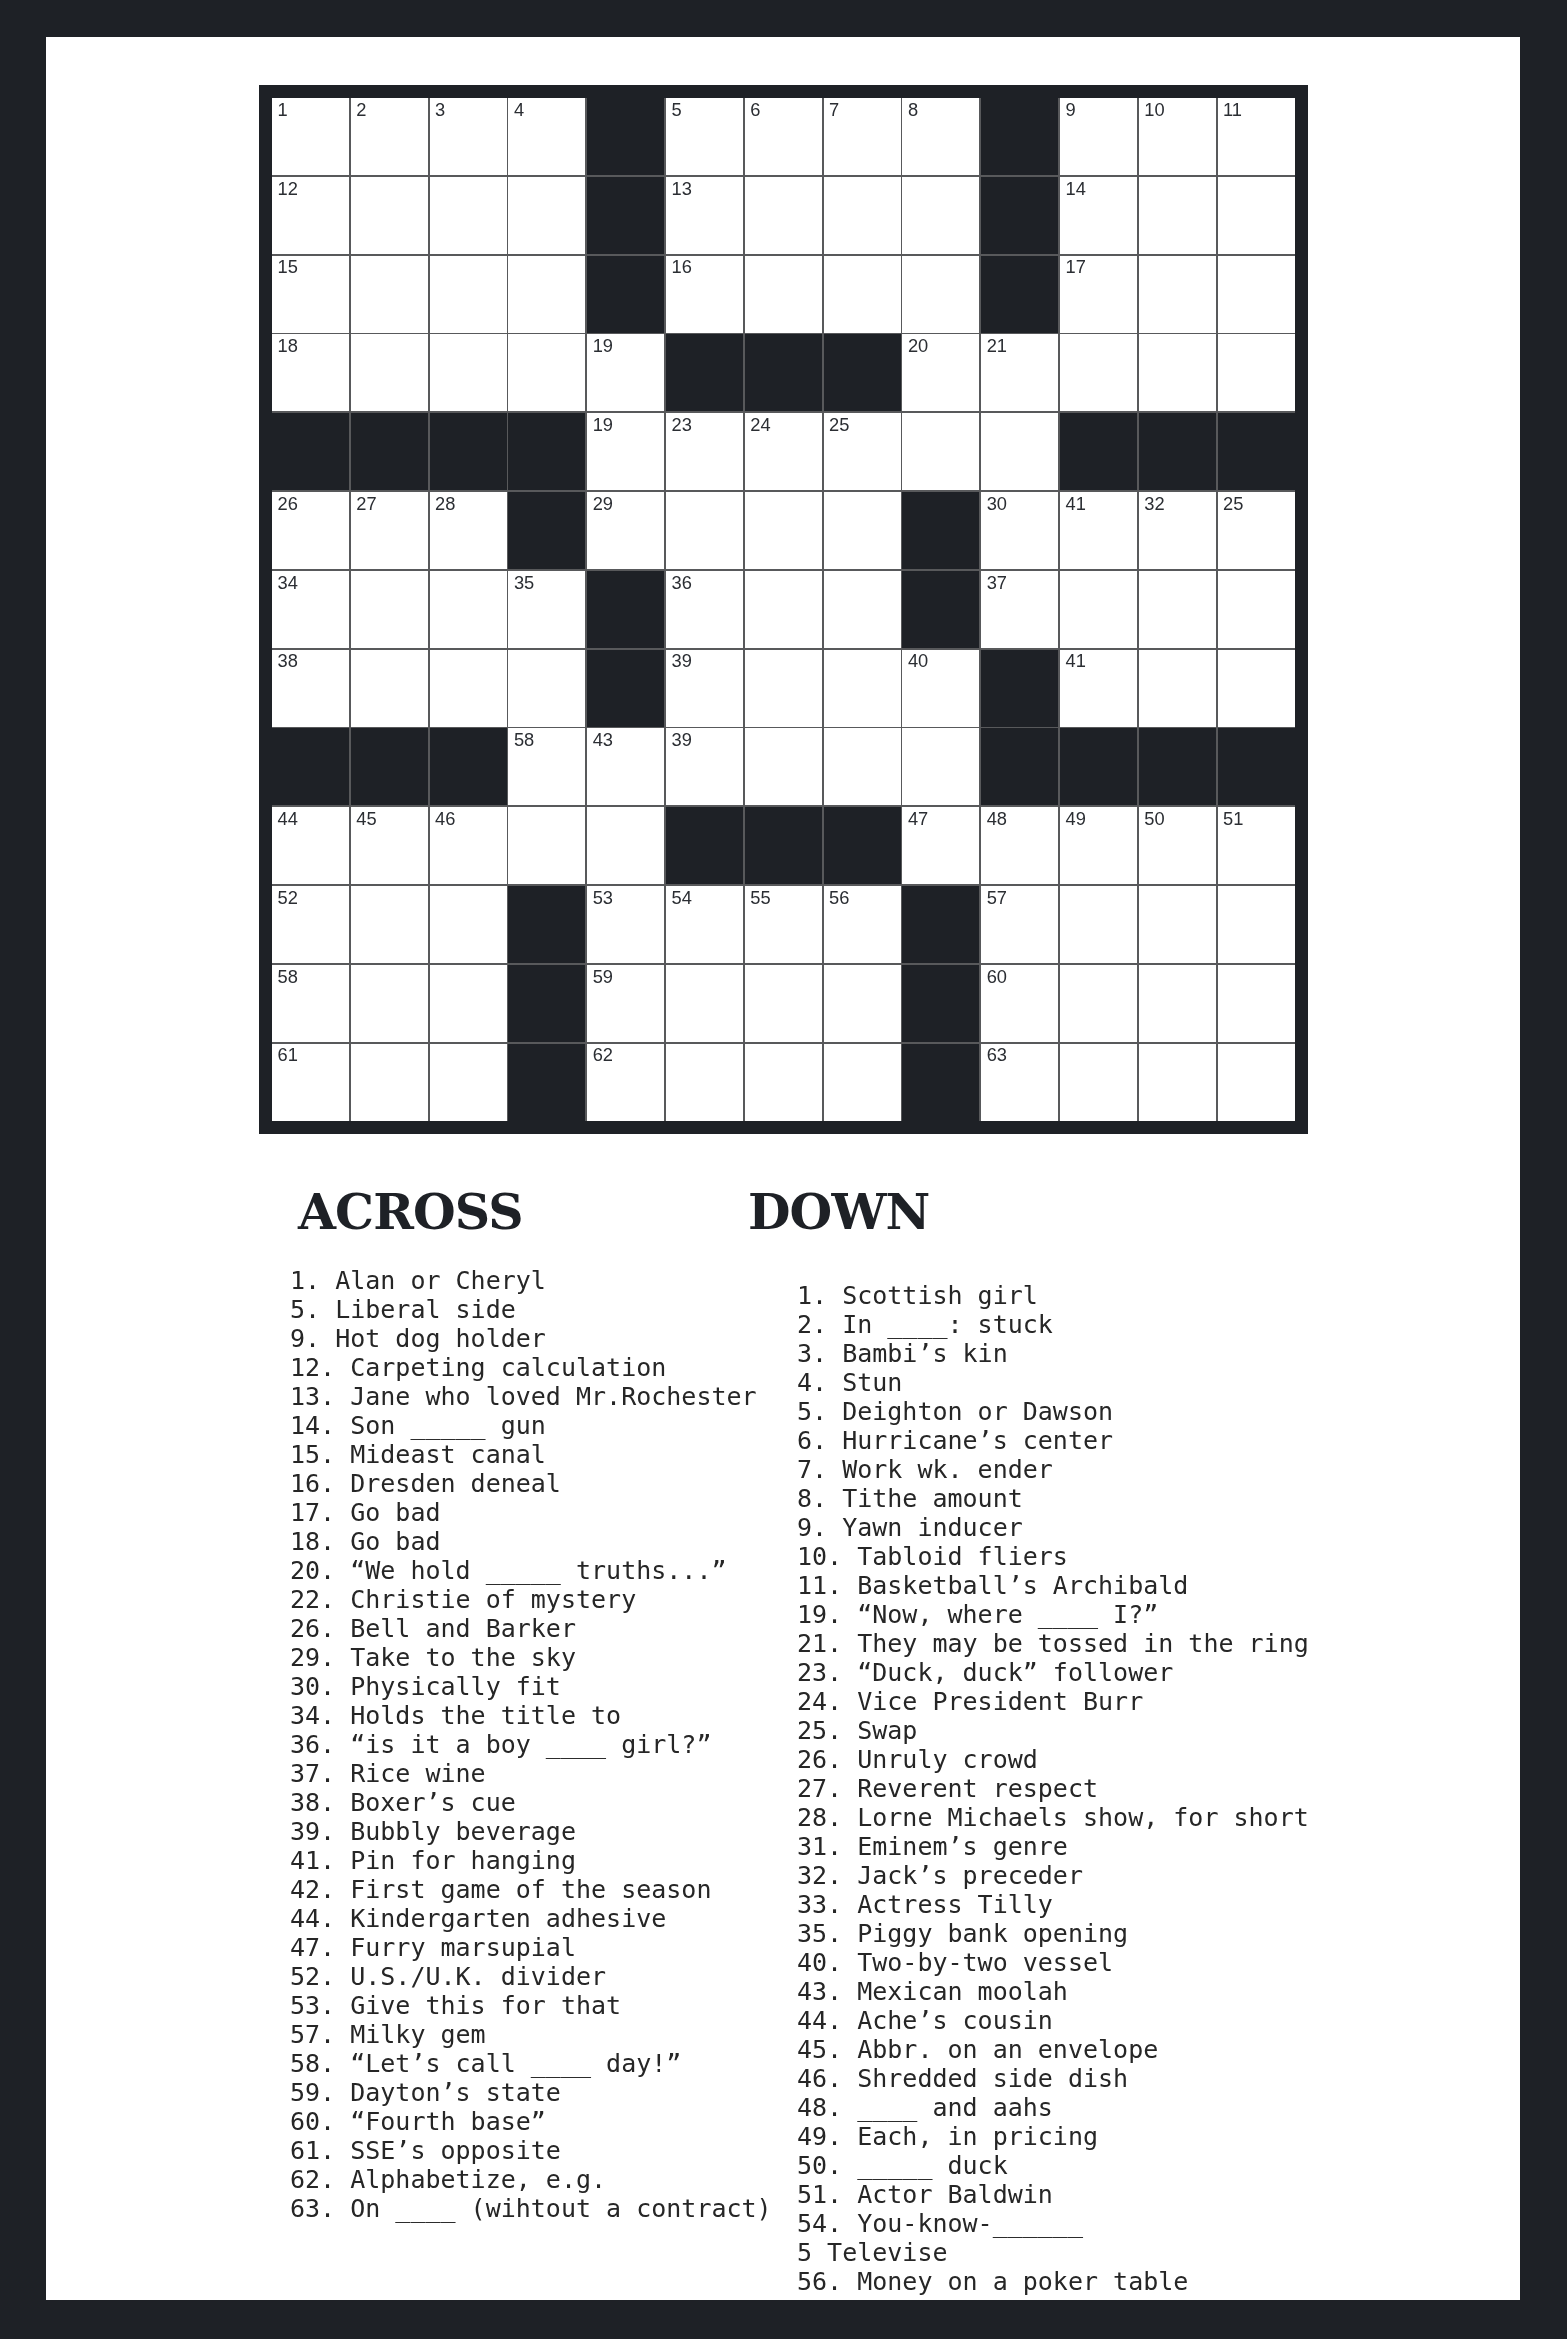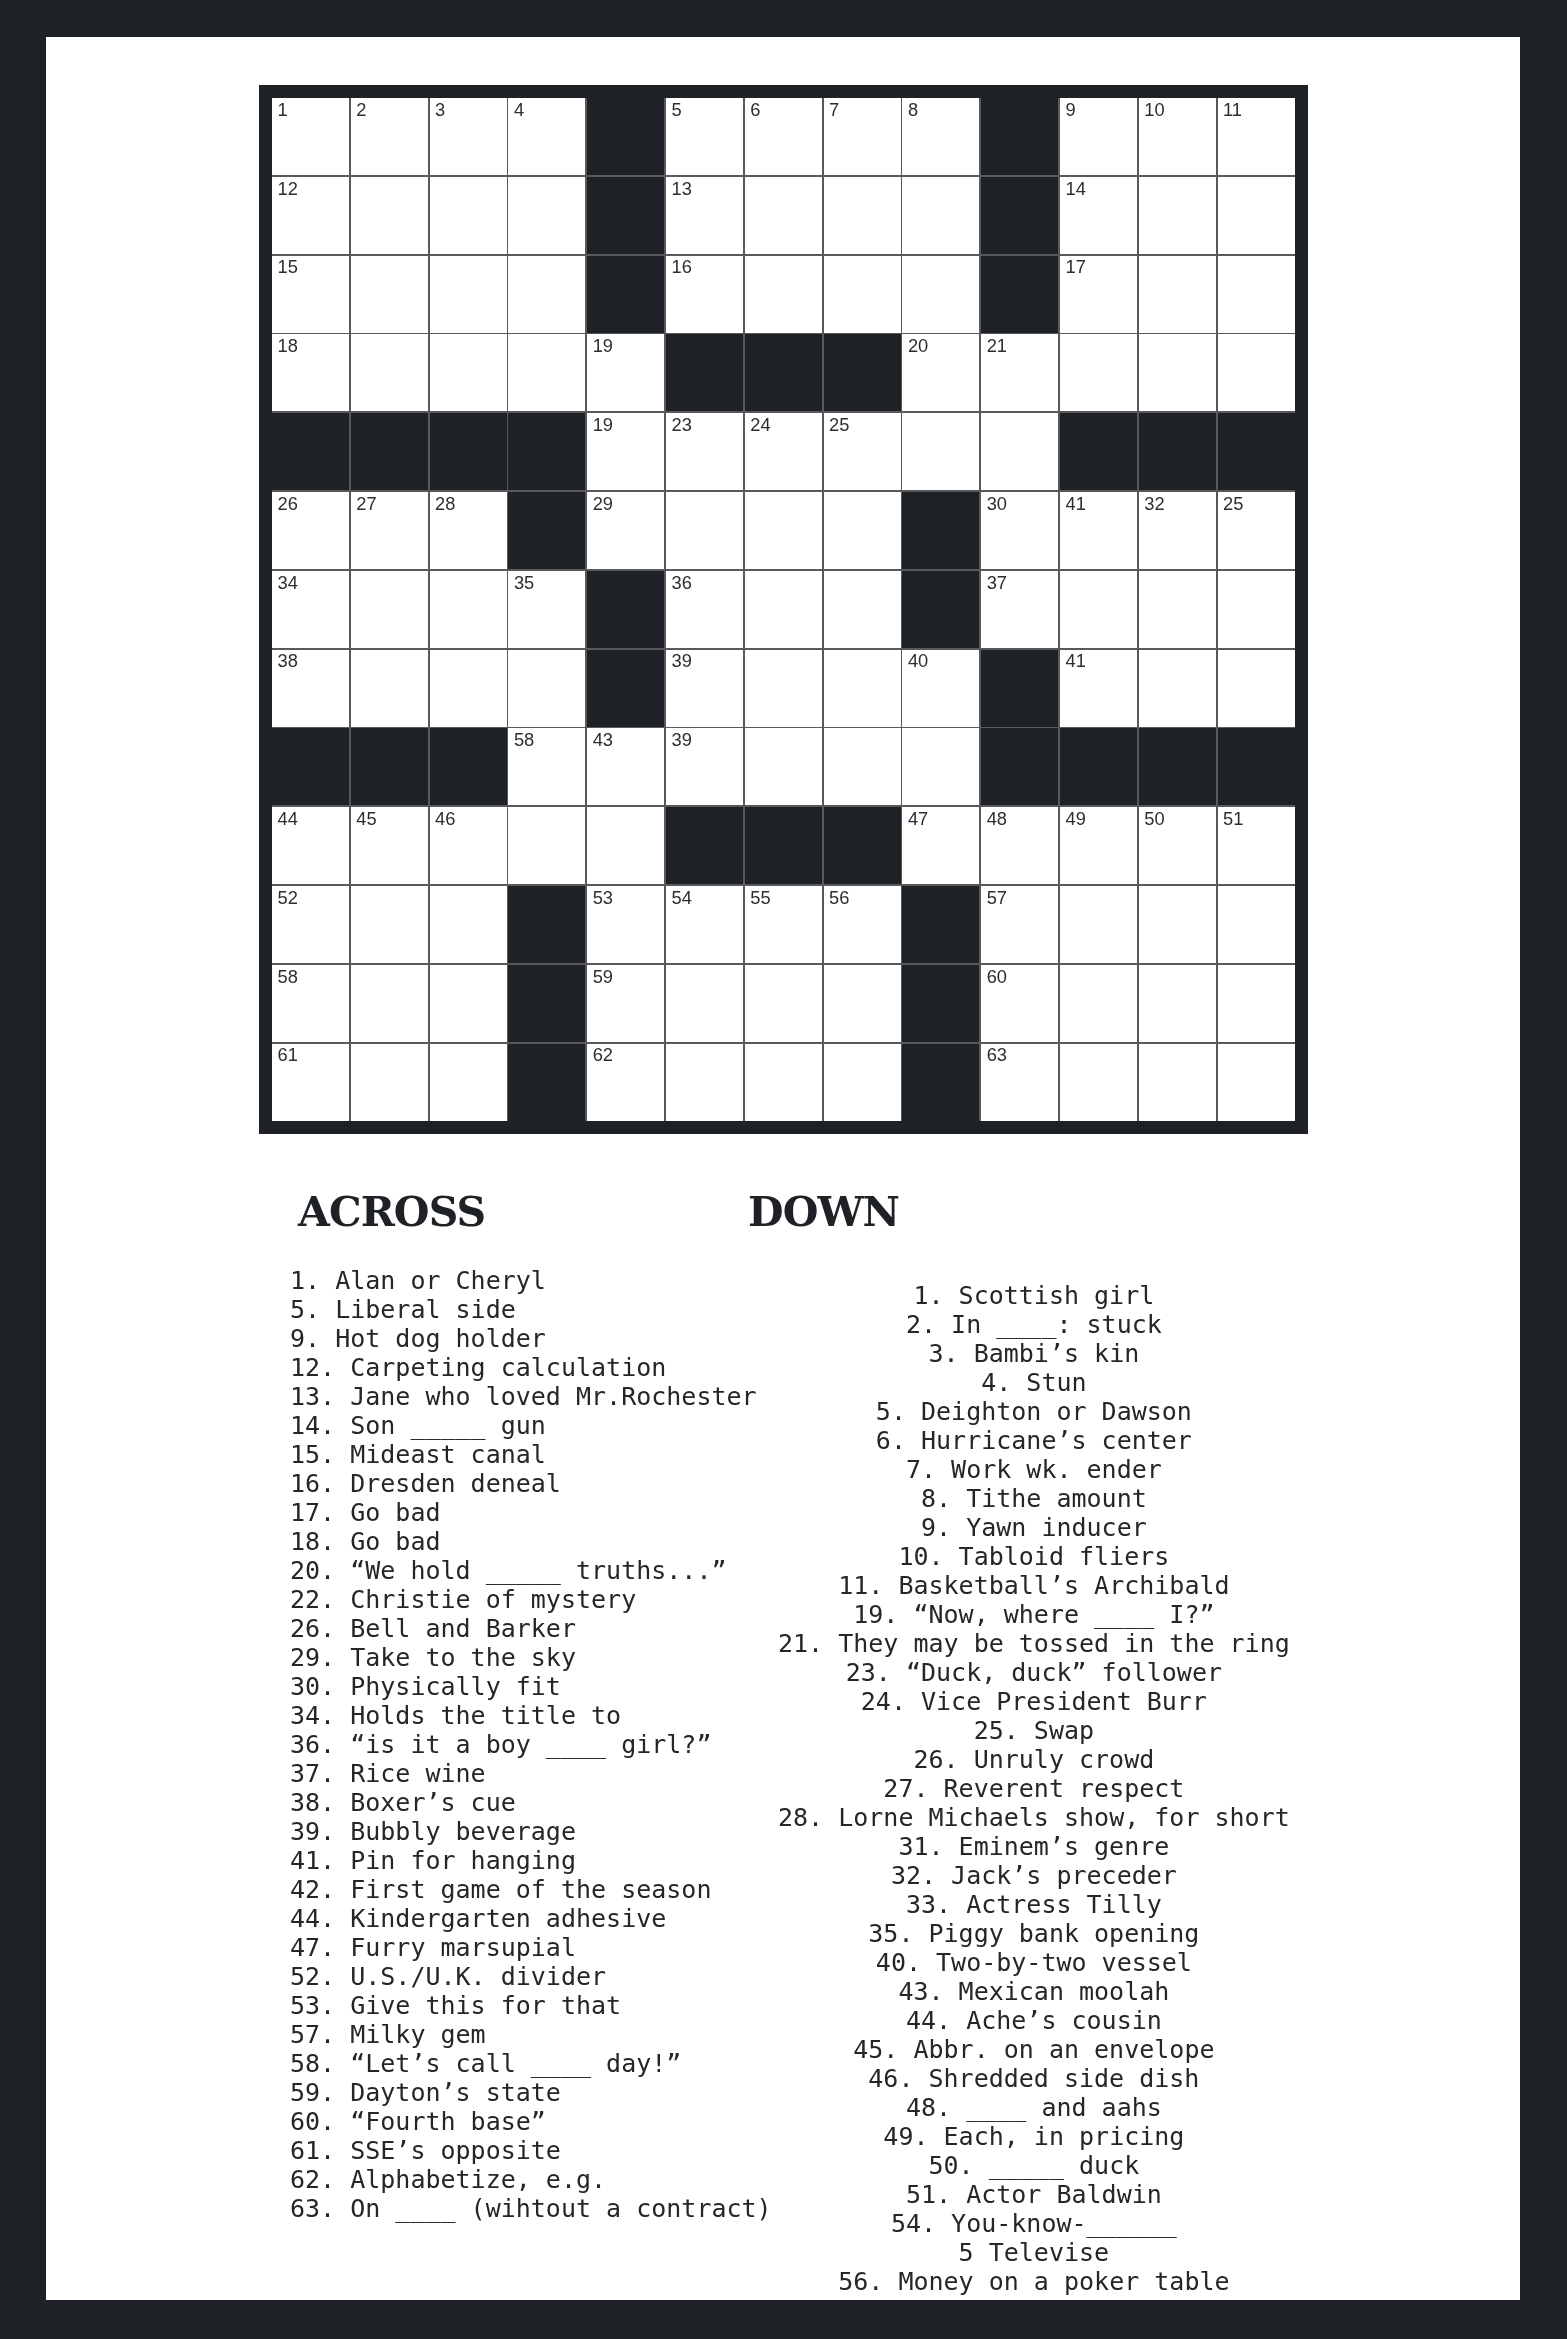--- a/index.html
+++ b/index.html
@@ -31,35 +31,35 @@
     position:absolute;top:1.8px;left:5.5px;
     font-family:"Liberation Sans",sans-serif;
     font-size:18.3px;line-height:20px;
     color:#2b2e33;
   }
   
   .list-title{
     position:absolute;
     font-family:"DejaVu Serif",serif;
     font-weight:800;
-    font-size:41px;line-height:53px;
+    font-size:49px;line-height:53px;
     letter-spacing:-0.9px;
     color:#1e2126;
   }
   #across-title{left:252px;top:1149px;}
   #down-title{left:702px;top:1149px;}
   .clue-list{
     position:absolute;
     font-family:"DejaVu Sans Mono",monospace;
     font-size:25px;line-height:29px;
     color:#262626;
     white-space:pre;
   }
   #across-list{left:244px;top:1229px;}
-  #down-list{left:732px;top:1244px;text-align:center;}
+  #down-list{left:751px;top:1244px;}
 </style>
 </head>
 <body>
 
 <div class="paper">
 
   <div id="grid">
       <div class="cell">
         <span class="num">1</span>
       </div>

